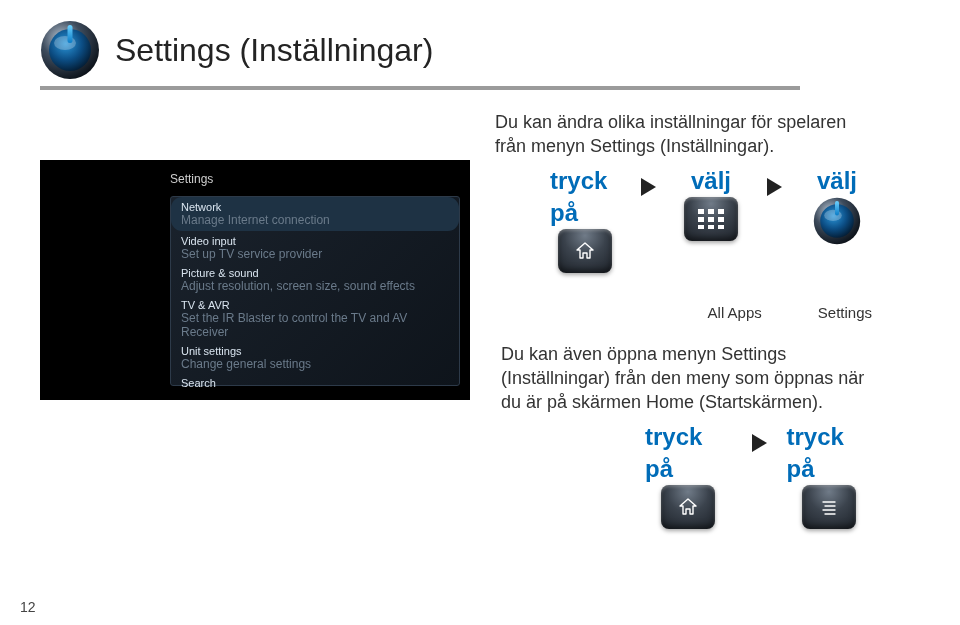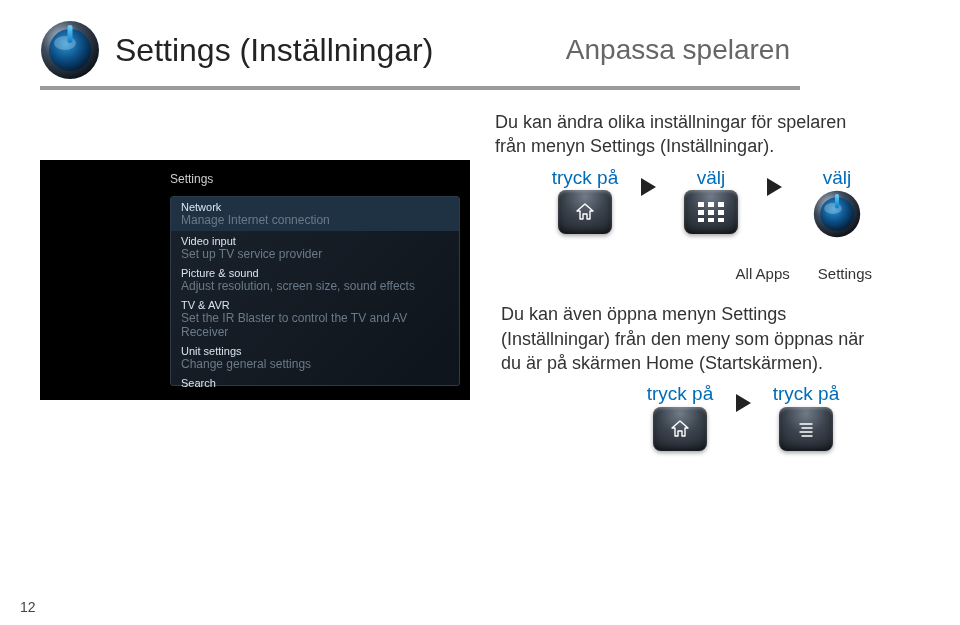--- a/index.html
+++ b/index.html
@@ -95,21 +95,21 @@
     top: 36px;
     width: 290px;
     height: 190px;
     background: linear-gradient(135deg, #1a222c 0%, #0e141b 100%);
     border: 1px solid #2d3a49;
     border-radius: 3px;
     box-sizing: border-box;
     padding: 6px 10px;
     color: #a9b7c6;
   }
-  .sp-item { margin-bottom: 6px; }
+  .sp-item { margin-bottom: 6px; border-radius: 11px; }
   .sp-item-head {
     background: #1e3244;
     margin: -6px -10px 4px -10px;
     padding: 4px 10px;
   }
   .sp-item-title { font-size: 11px; color: #d9e4ef; }
   .sp-item-sub { font-size: 12px; color: #6a7a8a; }
 
   
   .btn {
@@ -125,22 +125,22 @@
     position: relative;
     margin-bottom: 4px;
   }
   .btn svg { position: absolute; }
   .btn-home svg { left: 17px; top: 12px; }
   .btn-allapps svg { left: 14px; top: 12px; }
   .btn-menu svg { left: 19px; top: 14px; }
 
   .action-label {
     color: #006cb8;
-    font-size: 19px;
-    text-align: center;
+    font-size: 24px;
+    font-weight: bold;
   }
 
   .row-actions {
     display: flex;
     align-items: flex-start;
     margin: 6px 0 22px 0;
   }
   .action-cell {
     display: flex;
     flex-direction: column;
@@ -153,21 +153,21 @@
     margin: 0 18px;
   }
   .arrow-sep svg { display: block; }
 
   .caption-row {
     display: flex;
     justify-content: flex-end;
     align-items: center;
     margin-left: 100px;
     margin-bottom: 18px;
-    gap: 28px;
+    gap: 56px;
   }
   .cap-group { display: flex; flex-direction: column; align-items: center; }
   .cap-label { font-size: 15px; color: #333; margin-top: 4px; }
 
   .dial-small { width: 48px; height: 48px; display:inline-block; }
 
   .page-number {
     position: absolute;
     bottom: 10px;
     left: 20px;
@@ -204,21 +204,20 @@
       <span class="dial-icon">
         <svg viewBox="0 0 60 60" width="60" height="60">
           <circle cx="30" cy="30" r="29" fill="url(#dial-rim)"></circle>
           <circle cx="30" cy="30" r="21" fill="url(#dial-face)"></circle>
           <ellipse cx="25" cy="23" rx="11" ry="7" fill="rgba(255,255,255,0.25)"></ellipse>
           <rect x="27.5" y="5" width="5" height="18" rx="2.5" fill="url(#dial-needle)"></rect>
         </svg>
       </span>
       <div class="page-title">Settings (Inställningar)</div>
     </div>
-    <div class="page-subtitle">Anpassa spelaren</div>
   </div>
   <div class="divider"></div>
 
   <div class="content">
 
     <div class="left-col">
       <div class="screenshot-placeholder">
         <div class="sp-title">Settings</div>
         <div class="sp-panel">
           <div class="sp-item sp-item-head">

